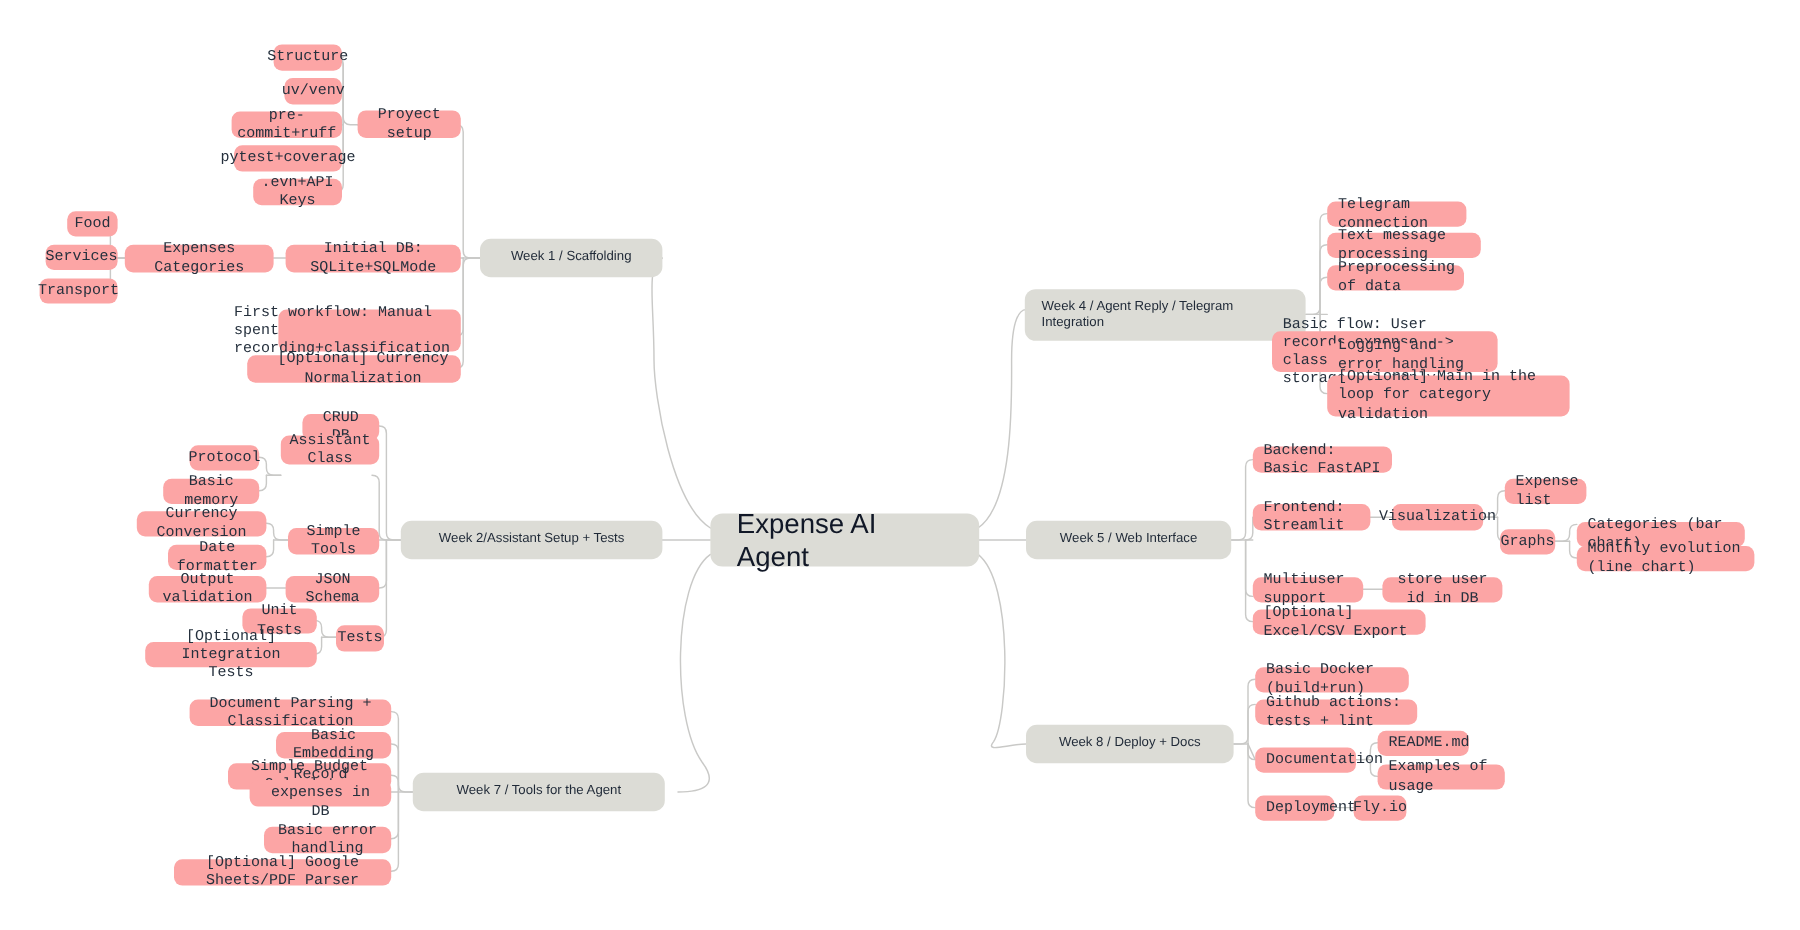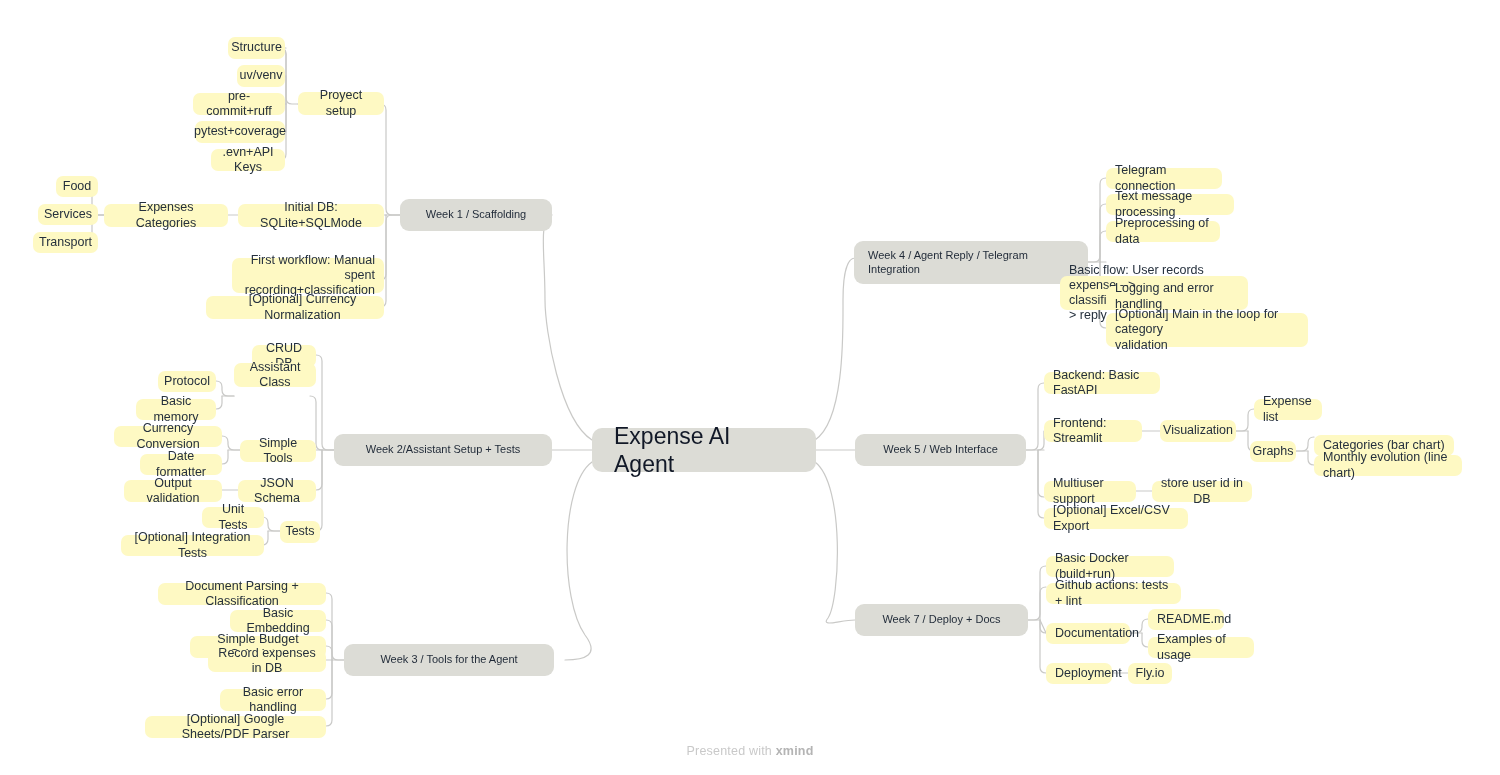--- a/index.html
+++ b/index.html
@@ -35,27 +35,28 @@
   
   .n-main{
     background:#dcdcd6;
     border-radius:9px;
     font-size:11px;
     color:#1f2937;
     padding:0 14px;
   }
   
   .n-leaf{
-    background:#fef9c3;
+    background:#fca5a5;
     font-size:12.5px;
     color:#25303d;
     padding:0 9px;
+    font-family:Liberation Mono, monospace;
   }
   .n-leaf.r{justify-content:flex-start;}
-  .n-leaf.l{justify-content:flex-end;text-align:right;}
+  .n-leaf.l{justify-content:flex-end;text-align:left;}
   .n-leaf.c{justify-content:center;text-align:center;}
   .n-main.c{justify-content:center;text-align:center;}
 
   .footer{
     position:absolute;
     left:0;top:744px;width:1500px;
     text-align:center;
     font-size:12.5px;
     color:#c9c9c9;
     letter-spacing:.2px;
@@ -200,21 +201,21 @@
   <div class="node n-leaf c" style="left:114px;top:426px;width:108px;height:21px;">Currency Conversion</div>
   <div class="node n-leaf c" style="left:140px;top:454px;width:82px;height:21px;">Date formatter</div>
 
   <div class="node n-leaf c" style="left:238px;top:480px;width:78px;height:22px;">JSON Schema</div>
   <div class="node n-leaf c" style="left:124px;top:480px;width:98px;height:22px;">Output validation</div>
 
   <div class="node n-leaf c" style="left:280px;top:521px;width:40px;height:22px;">Tests</div>
   <div class="node n-leaf c" style="left:202px;top:507px;width:62px;height:21px;">Unit Tests</div>
   <div class="node n-leaf c" style="left:121px;top:535px;width:143px;height:21px;">[Optional] Integration Tests</div>
 
-  <div class="node n-main c" style="left:344px;top:644px;width:210px;height:32px;">Week 3 / Tools for the Agent</div>
+  <div class="node n-main c" style="left:344px;top:644px;width:210px;height:32px;">Week 7 / Tools for the Agent</div>
 
   <div class="node n-leaf c" style="left:158px;top:583px;width:168px;height:22px;">Document Parsing + Classification</div>
   <div class="node n-leaf c" style="left:230px;top:610px;width:96px;height:22px;">Basic Embedding</div>
   <div class="node n-leaf c" style="left:190px;top:636px;width:136px;height:22px;">Simple Budget Calculator</div>
   <div class="node n-leaf c" style="left:208px;top:650px;width:118px;height:22px;">Record expenses in DB</div>
   <div class="node n-leaf c" style="left:220px;top:689px;width:106px;height:22px;">Basic error handling</div>
   <div class="node n-leaf c" style="left:145px;top:716px;width:181px;height:22px;">[Optional] Google Sheets/PDF Parser</div>
 
   <div class="node n-main" style="left:854px;top:241px;width:234px;height:43px;">Week 4 / Agent Reply / Telegram
 Integration</div>
@@ -237,29 +238,26 @@
   <div class="node n-leaf r" style="left:1254px;top:399px;width:68px;height:21px;">Expense list</div>
   <div class="node n-leaf c" style="left:1250px;top:441px;width:46px;height:21px;">Graphs</div>
   <div class="node n-leaf r" style="left:1314px;top:435px;width:140px;height:21px;">Categories (bar chart)</div>
   <div class="node n-leaf r" style="left:1314px;top:455px;width:148px;height:21px;">Monthly evolution (line chart)</div>
 
   <div class="node n-leaf r" style="left:1044px;top:481px;width:92px;height:21px;">Multiuser support</div>
   <div class="node n-leaf c" style="left:1152px;top:481px;width:100px;height:21px;">store user id in DB</div>
 
   <div class="node n-leaf r" style="left:1044px;top:508px;width:144px;height:21px;">[Optional] Excel/CSV Export</div>
 
-  <div class="node n-main c" style="left:855px;top:604px;width:173px;height:32px;">Week 7 / Deploy + Docs</div>
+  <div class="node n-main c" style="left:855px;top:604px;width:173px;height:32px;">Week 8 / Deploy + Docs</div>
 
   <div class="node n-leaf r" style="left:1046px;top:556px;width:128px;height:21px;">Basic Docker (build+run)</div>
   <div class="node n-leaf r" style="left:1046px;top:583px;width:135px;height:21px;">Github actions: tests + lint</div>
 
   <div class="node n-leaf r" style="left:1046px;top:623px;width:84px;height:21px;">Documentation</div>
   <div class="node n-leaf r" style="left:1148px;top:609px;width:76px;height:21px;">README.md</div>
   <div class="node n-leaf r" style="left:1148px;top:637px;width:106px;height:21px;">Examples of usage</div>
 
   <div class="node n-leaf r" style="left:1046px;top:663px;width:66px;height:21px;">Deployment</div>
   <div class="node n-leaf c" style="left:1128px;top:663px;width:44px;height:21px;">Fly.io</div>
 
-  <div class="footer">
-    <span>Presented with </span><b>xmind</b>
-  </div>
 
 </div>
 
 </body></html>

